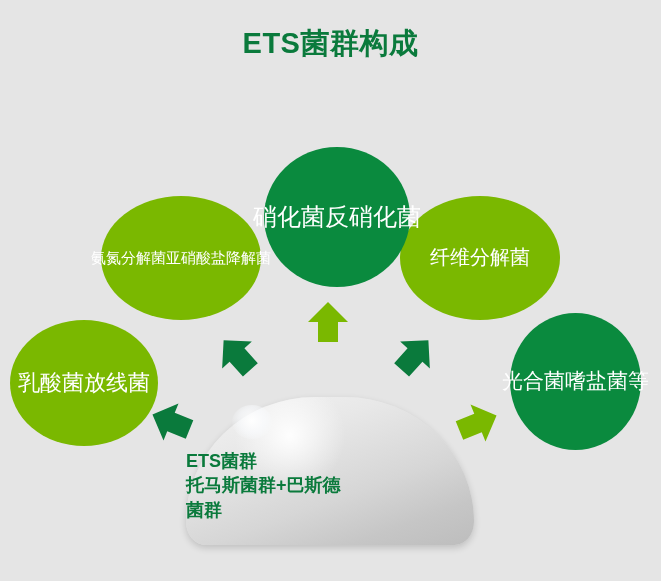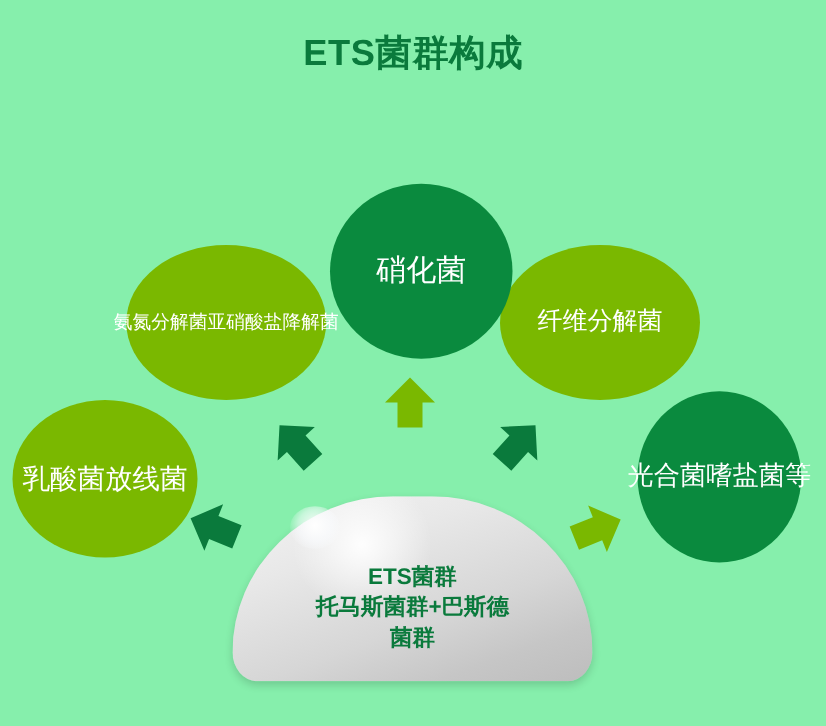--- a/index.html
+++ b/index.html
@@ -10,21 +10,21 @@
   body {
     width: 661px;
     height: 581px;
     overflow: hidden;
     font-family: "Liberation Sans", "DejaVu Sans", sans-serif;
   }
   #stage {
     position: relative;
     width: 661px;
     height: 581px;
-    background: #86efac;
+    background: #e5e5e5;
   }
 
   
   #title {
     position: absolute;
     left: 0;
     top: 26px;
     width: 661px;
     text-align: center;
     font-size: 29px;
@@ -105,21 +105,20 @@
     width: 40px;
     height: 34px;
     border-radius: 50%;
     background: radial-gradient(circle at 50% 45%, rgba(255,255,255,0.98) 0%, rgba(250,252,255,0.55) 48%, rgba(240,244,250,0.0) 78%);
   }
   #dome-label {
     position: absolute;
     left: 0;
     top: 52px;
     width: 288px;
-    text-align: center;
     color: #0a7a3c;
     font-size: 18px;
     font-weight: bold;
     line-height: 1.36;
   }
   #dome-label .ln { display: block; white-space: nowrap; }
 
   
   .arrow {
     position: absolute;
@@ -137,20 +136,21 @@
 </style>
 </head>
 <body>
 
 <div id="stage">
 
   <div id="title">ETS菌群构成</div>
 
   <div class="bubble bubble-dark" id="bubble-center">
     <span class="ln">硝化菌</span>
+    <span class="ln">反硝化菌</span>
   </div>
 
   <div class="bubble bubble-light" id="bubble-left-inner">
     <span class="ln">氨氮分解菌</span>
     <span class="ln">亚硝酸盐降解菌</span>
   </div>
 
   <div class="bubble bubble-light" id="bubble-right-inner">
     <span class="ln">纤维分解菌</span>
   </div>

